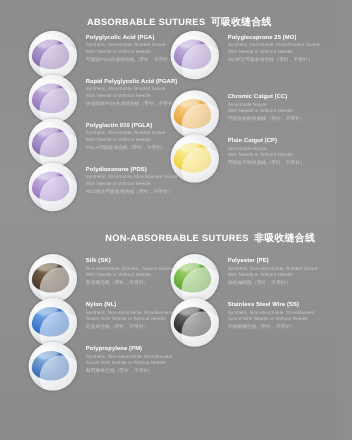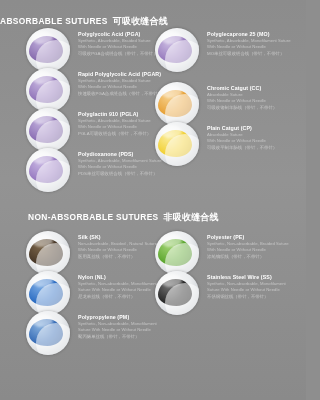--- a/index.html
+++ b/index.html
@@ -15,23 +15,23 @@
   .page {
     position: relative;
     width: 306px;
     height: 400px;
     background: linear-gradient(180deg, #8c8c8c 0%, #939393 45%, #8a8a8a 100%);
   }
 
   
   .section-header {
     position: absolute;
-    left: 0;
+    left: 10px;
     width: 306px;
-    text-align: left;
+    text-align: center;
     white-space: nowrap;
   }
   .section-header .en {
     font-size: 8.4px;
     font-weight: bold;
     letter-spacing: 0.35px;
     color: #ffffff;
   }
   .section-header .cn {
     font-size: 9px;

